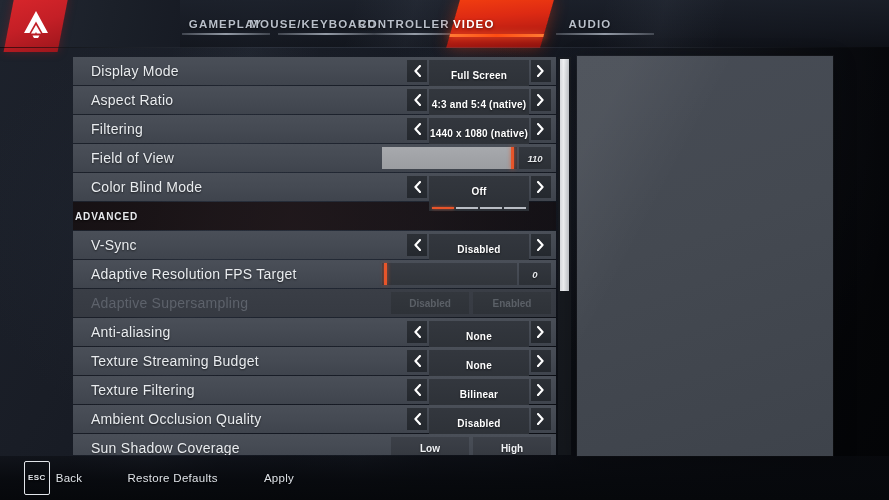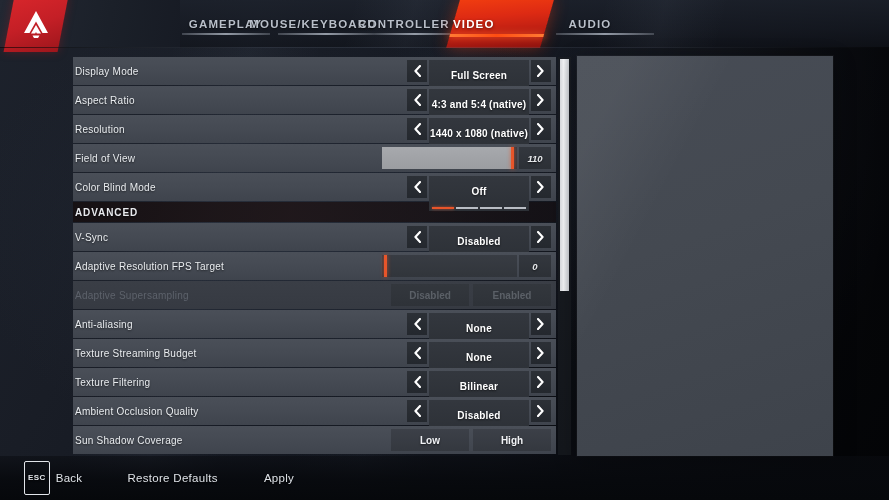--- a/index.html
+++ b/index.html
@@ -100,29 +100,29 @@
   .row {
     position: relative;
     height: 28px; margin-bottom: 1px;
     background: linear-gradient(180deg, #4a4f58 0%, #454a53 50%, #3f444d 100%);
     display: flex; align-items: center;
   }
   .row.dim {
     background: linear-gradient(180deg, #3a3e46 0%, #363a42 100%);
   }
   .row-label {
-    position: absolute; left: 2px; top: 50%; transform: translateY(-50%);
-    font-size: 10px; color: #e9ecef; letter-spacing: 0.25px;
+    position: absolute; left: 18px; top: 50%; transform: translateY(-50%);
+    font-size: 14px; color: #e9ecef; letter-spacing: 0.25px;
     text-shadow: 0 1px 2px rgba(0,0,0,0.55);
     white-space: nowrap;
   }
   .row.dim .row-label { color: #5d626b; text-shadow:none; }
 
   .section-header {
-    height: 20px; margin-bottom: 1px;
+    height: 28px; margin-bottom: 1px;
     display:flex; align-items:center;
     background: linear-gradient(100deg, rgba(22,16,18,0.92) 0%, rgba(30,20,22,0.85) 45%, rgba(20,16,20,0.80) 100%);
   }
   .section-header span {
     margin-left: 2px;
     font-size: 10px; font-weight: 700; letter-spacing: 0.9px; color: #e8eaee;
     text-shadow: 0 1px 2px rgba(0,0,0,0.7);
   }
 
   
@@ -334,21 +334,21 @@
         </div>
         <div class="arrow-btn">
           <svg width="8" height="12" viewBox="0 0 8 12">
               <path d="M1 1 L5.6 6 L1 11" stroke="#fff" stroke-width="2.1" fill="none" stroke-linecap="round" stroke-linejoin="round"></path>
             </svg>
         </div>
       </div>
     </div>
 
     <div class="row">
-      <span class="row-label">Resolution</span>
+      <span class="row-label">Filtering</span>
       <div class="ctrl">
         <div class="arrow-btn">
           <svg width="8" height="12" viewBox="0 0 8 12">
               <path d="M7 1 L2.4 6 L7 11" stroke="#fff" stroke-width="2.1" fill="none" stroke-linecap="round" stroke-linejoin="round"></path>
             </svg>
         </div>
         <div class="value-box">
           <span class="value-text">1440 x 1080 (native)</span>
           <div class="segbar">
               <div class="seg"></div>

